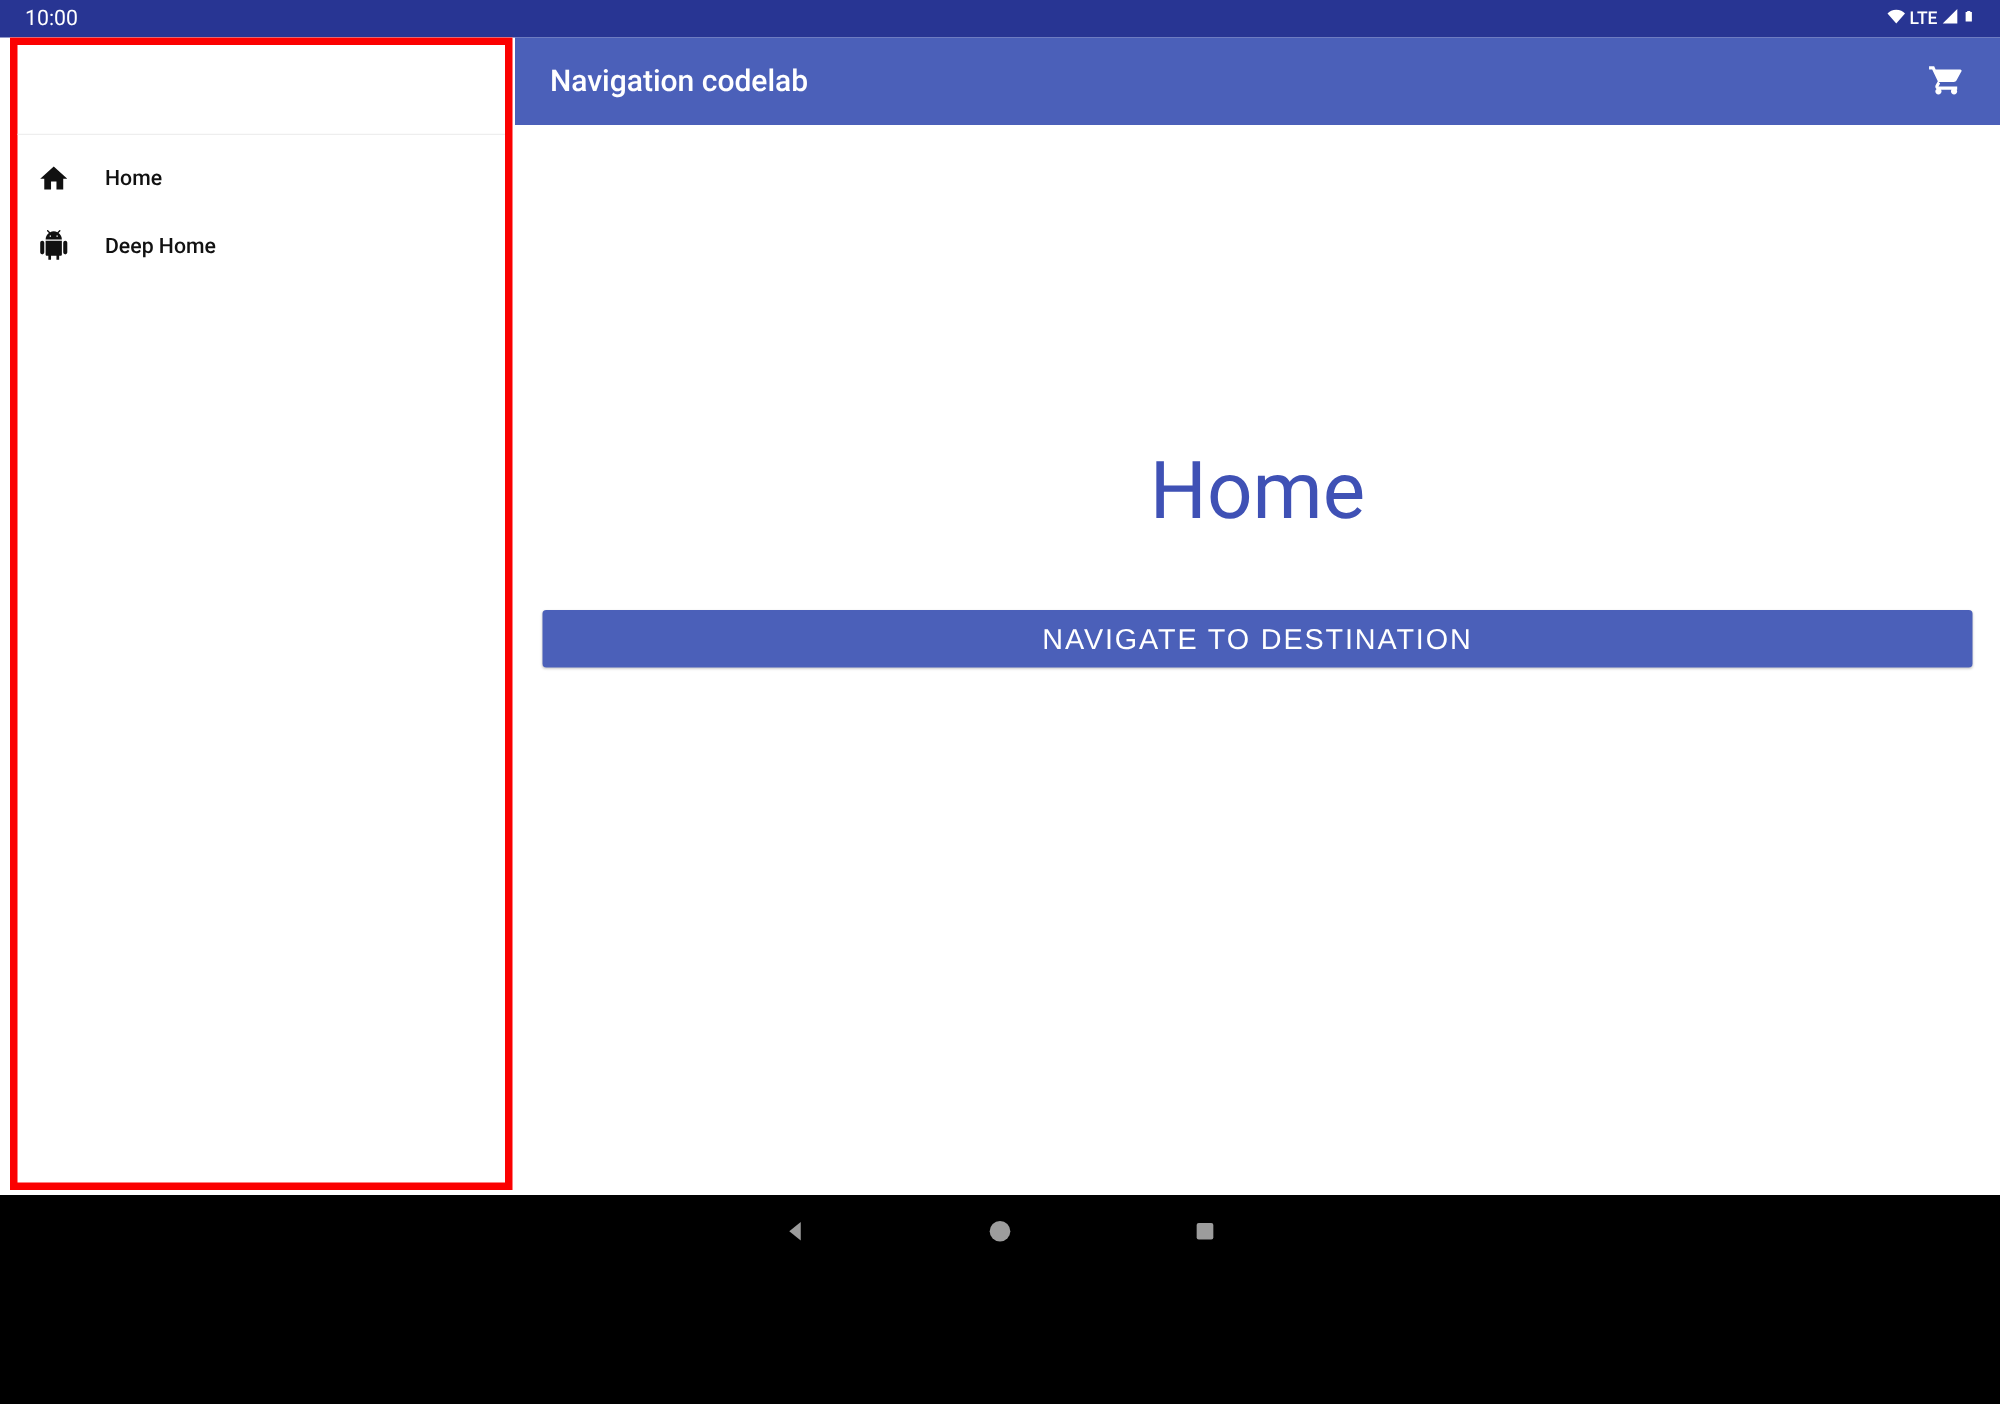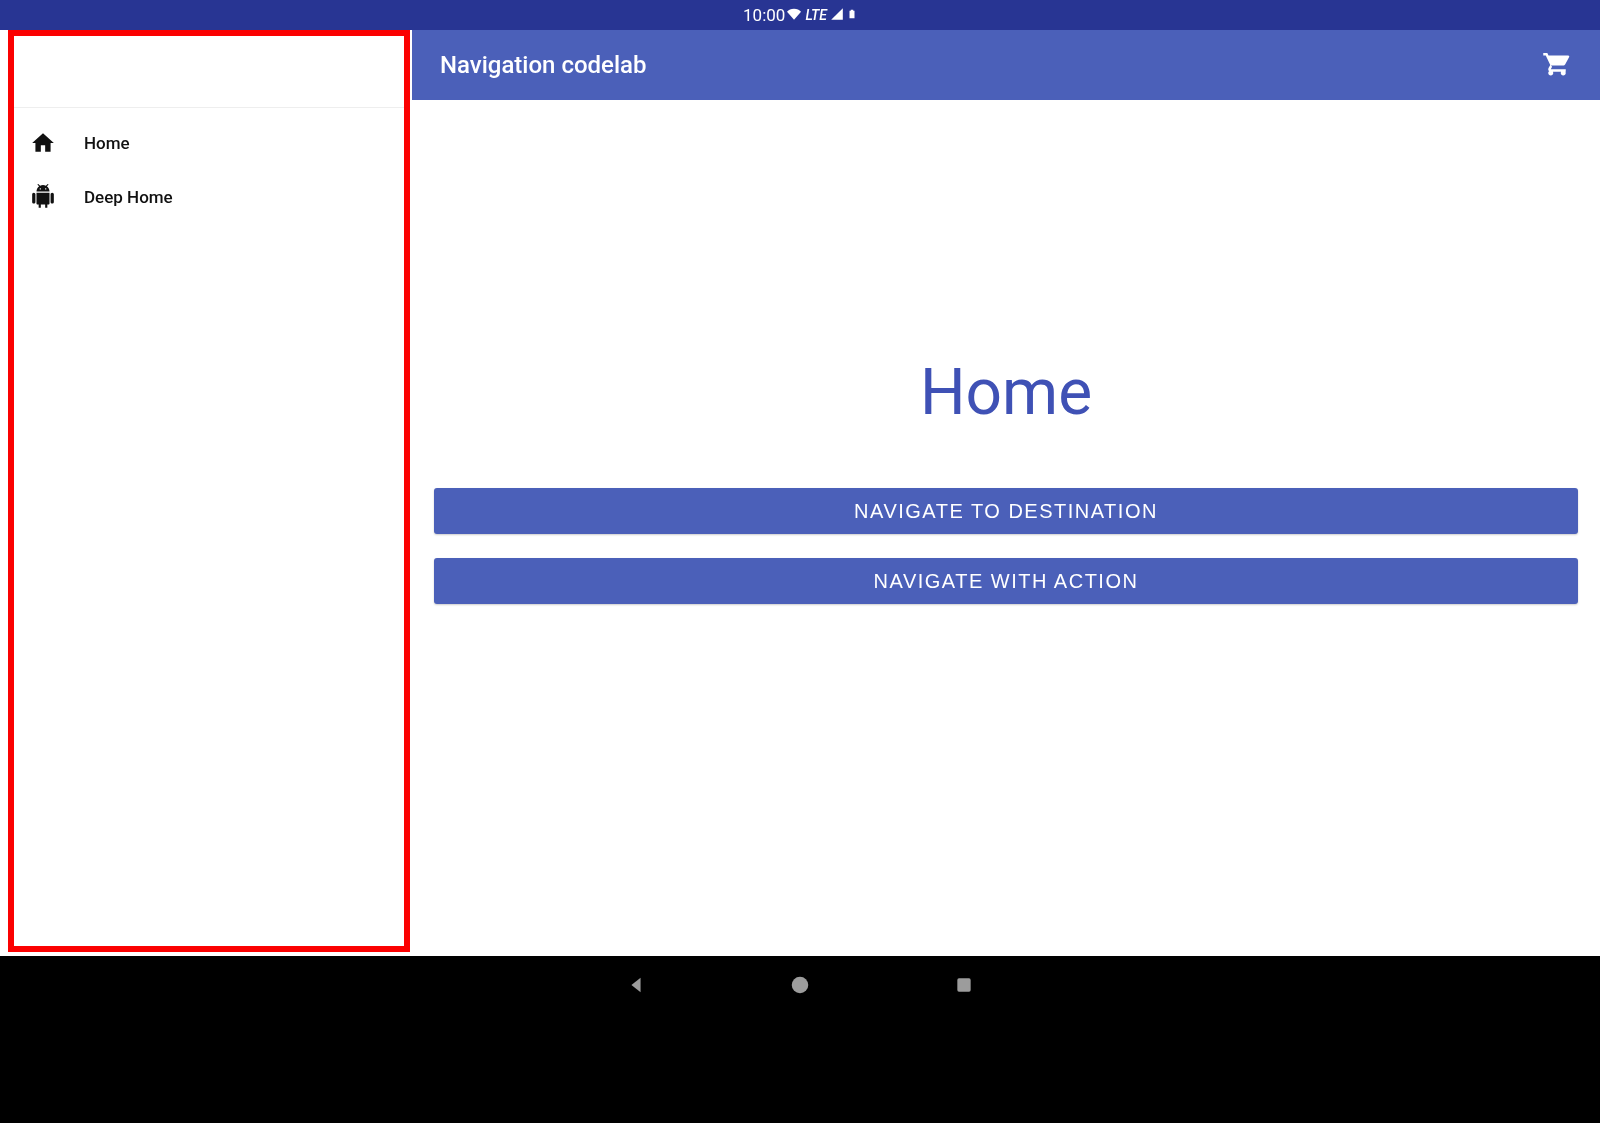--- a/index.html
+++ b/index.html
@@ -30,24 +30,24 @@
   
   .statusbar {
     position: absolute;
     left: 0; top: 0;
     width: 1600px; height: 30px;
     background: #283593;
     color: #fff;
     font-size: 17px;
     display: flex;
     align-items: center;
-    justify-content: center;
-    padding: 0 10px;
-  }
-  .statusbar .right { display:flex; align-items:center; gap:2px; font-size:14px; font-weight:500;font-style:italic;}
+    justify-content: space-between;
+    padding: 0 20px;
+  }
+  .statusbar .right { display:flex; align-items:center; gap:2px; font-size:14px; font-weight:500;}
   .statusbar svg { fill:#fff; }
   
   .appbar {
     position: absolute;
     left: 412; 
     left: 412px; top: 30px;
     width: calc(1600px - 412px);
     height: 70px;
     background: #4b60b9;
     color: #fff;
@@ -104,21 +104,21 @@
     color:#3f51b5;
   }
   .content .btn {
     margin-top: 58px;
     width: calc(100% - 44px);
     height: 46px;
     background:#4b60b9;
     color:#fff;
     border:none;
     border-radius:3px;
-    font-size:20px;
+    font-size:23px;
     font-weight:500;
     letter-spacing:1.5px;
     cursor:pointer;
     box-shadow: 0 1px 2px rgba(0,0,0,.2);
   }
   .content .btn + .btn { margin-top: 24px; }
   
   .navbar {
     position:absolute;
     left:0; top:956px;
@@ -187,21 +187,20 @@
       <span class="cart">
         <svg width="30" height="30" viewBox="0 0 24 24">
             <path d="M7 18c-1.1 0-2 .9-2 2s.9 2 2 2 2-.9 2-2-.9-2-2-2zm10 0c-1.1 0-2 .9-2 2s.9 2 2 2 2-.9 2-2-.9-2-2-2zM7.16 14h9.69c.75 0 1.41-.41 1.75-1.03l3.24-5.88A1 1 0 0 0 21 6H5.21L4.27 4H1v2h2l3.6 7.59-1.35 2.44C4.52 17.37 5.48 19 7 19h12v-2H7l1.1-2z"></path>
           </svg>
       </span>
     </div>
 
     <div class="content">
       <div class="headline">Home</div>
       <button class="btn">NAVIGATE TO DESTINATION</button>
-      <button class="btn">NAVIGATE WITH ACTION</button>
     </div>
 
   </div>
 
   <div class="navbar">
     <span class="navbtn">
       <svg width="22" height="22" viewBox="0 0 24 24">
           <path d="M17 4l-10 8 10 8z"></path>
         </svg>
     </span>

